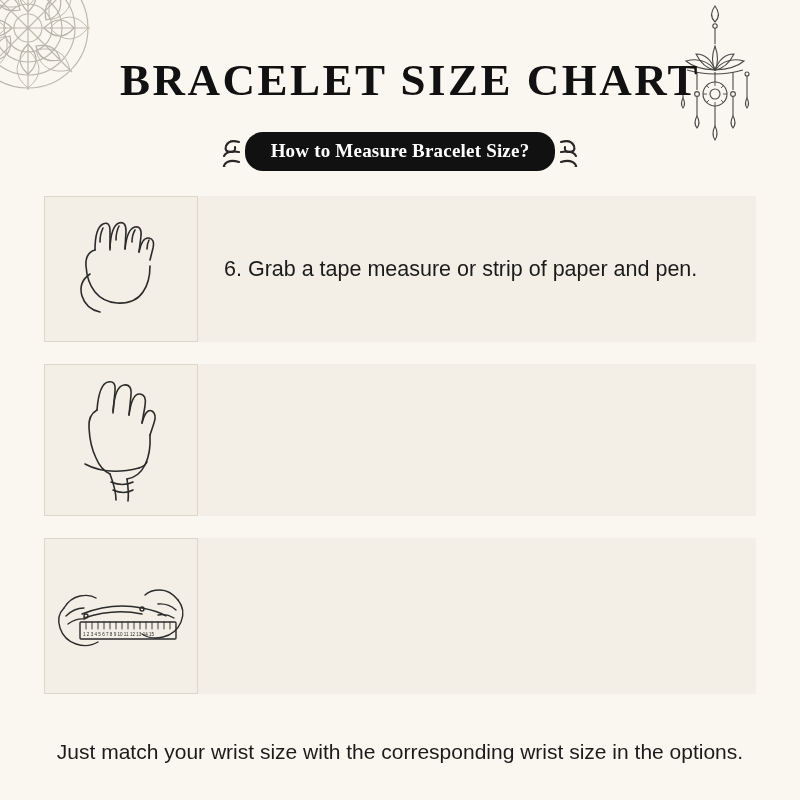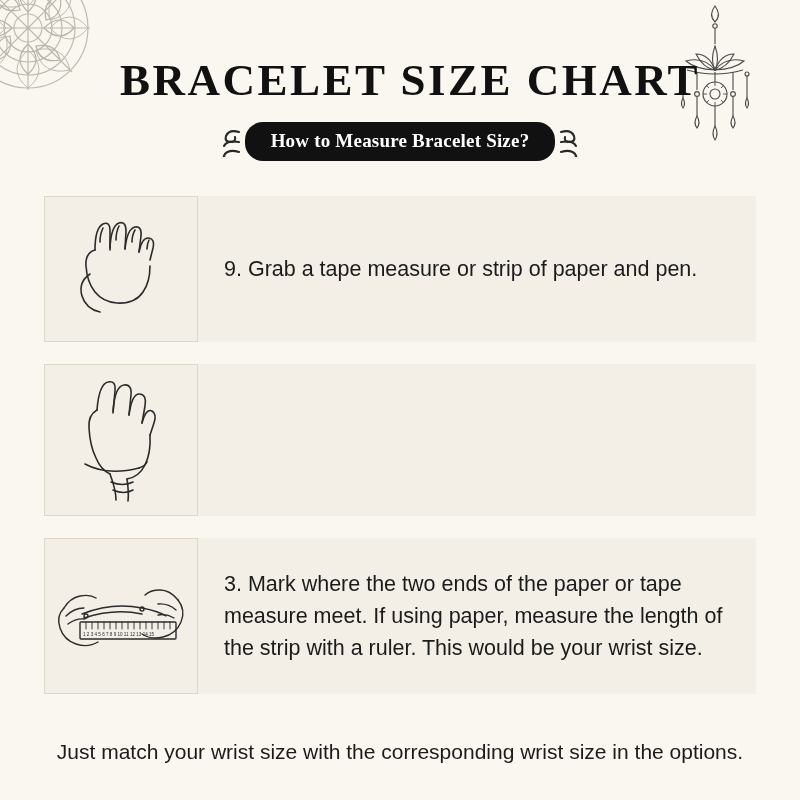--- a/index.html
+++ b/index.html
@@ -49,21 +49,21 @@
     font-size: 45px;
     letter-spacing: 2.5px;
     font-weight: 700;
     color: #111;
     padding-left: 10px;
   }
 
   
   .subtitle-row {
     position: absolute;
-    top: 122px;
+    top: 132px;
     left: 0;
     width: 800px;
     display: flex;
     align-items: center;
     justify-content: center;
     gap: 2px;
   }
   .pill {
     background: #111;
     color: #fff;
@@ -257,21 +257,21 @@
           <path d="M88 48 q3 -15 10 -14 q6 1 4 10 l-3 12"></path>
           <path d="M44 46 q-10 3 -9 16 q1 16 9 26 q8 10 22 11 q18 1 26 -11 q7 -10 7 -26"></path>
           <path d="M39 70 q-12 8 -8 22 q4 13 18 16"></path>
           <path d="M52 24 q-3 6 -3 14"></path>
           <path d="M68 22 q-3 6 -3 14"></path>
           <path d="M84 26 q-3 5 -3 12"></path>
           <path d="M98 36 q-2 4 -2 9"></path>
         </g>
       </svg>
     </div>
-    <div class="step-text">9. Grab a tape measure or strip of paper and pen.</div>
+    <div class="step-text">6. Grab a tape measure or strip of paper and pen.</div>
   </div>
 
   <div class="step step-2">
     <div class="step-img">
       <svg viewBox="0 0 140 140" width="140" height="140">
         <g fill="none" stroke="#2b2b2b" stroke-width="1.6" stroke-linecap="round" stroke-linejoin="round">
           <path d="M46 40 q2 -26 11 -28 q8 -2 7 9 l-2 22"></path>
           <path d="M62 41 q2 -25 11 -26 q8 -1 7 10 l-2 20"></path>
           <path d="M78 45 q3 -22 11 -21 q7 1 5 12 l-3 17"></path>
           <path d="M91 53 q4 -15 10 -12 q5 3 2 12 l-4 12"></path>
@@ -325,18 +325,17 @@
           <path d="M36 58 q30 -12 60 -6 q16 3 24 8"></path>
           <path d="M38 62 q30 -10 58 -4"></path>
           <circle cx="96" cy="53" r="2"></circle>
           <circle cx="40" cy="60" r="2"></circle>
         </g>
         <g font-family="Liberation Sans, sans-serif" font-size="4.6" fill="#2b2b2b">
           <text x="37" y="80">1 2 3 4 5 6 7 8 9 10 11 12 13 14 15</text>
         </g>
       </svg>
     </div>
-    <div class="step-text">3. Mark where the two ends of the paper or tape measure meet. If using paper, measure the length of the strip with a ruler. This would be your wrist size.</div>
   </div>
 
 </div>
 
 <div class="footer">Just match your wrist size with the corresponding wrist size in the options.</div>
 
 </body></html>

